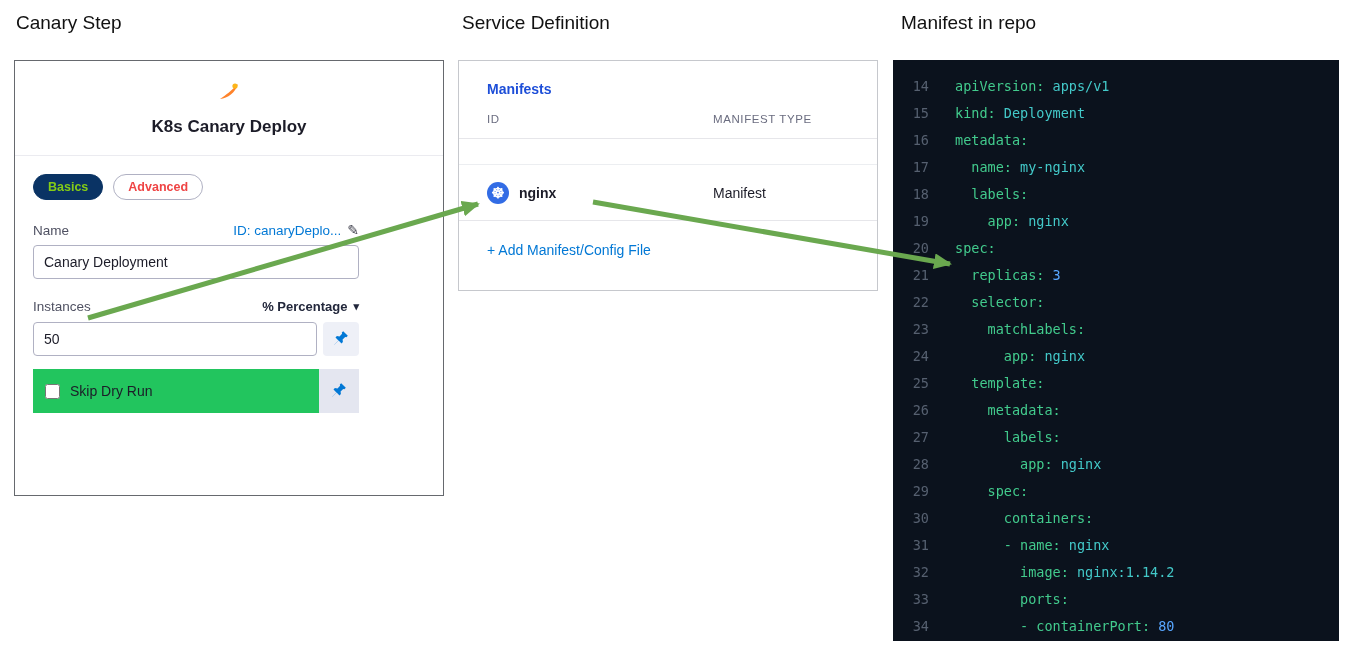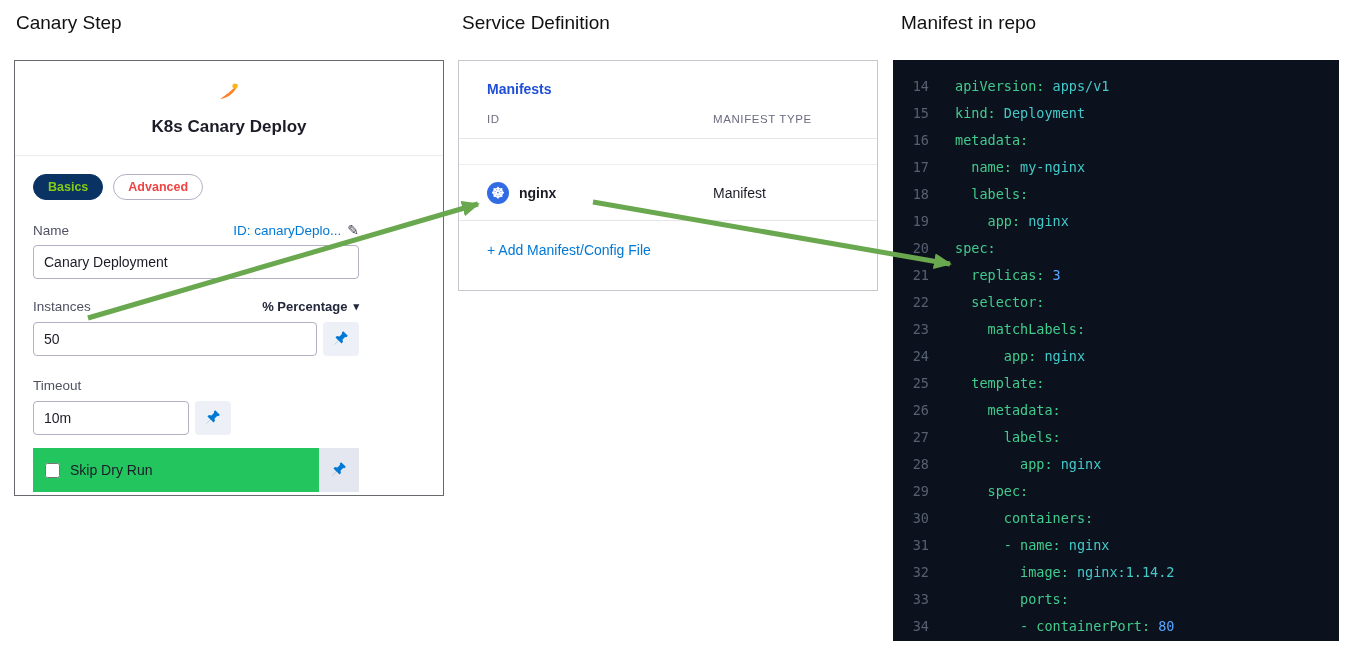--- a/index.html
+++ b/index.html
@@ -105,35 +105,20 @@
       <button class="pin-btn">
         <span>
           <svg width="16" height="16" viewBox="0 0 16 16">
             <path d="M10.2 1.2 L14.8 5.8 L13.4 7.2 L12.2 6.9 L9.6 9.5 L9.9 12.1 L8.5 13.5 L5.6 10.6 L1.6 14.6 L1 15 L1.4 14.4 L5.4 10.4 L2.5 7.5 L3.9 6.1 L6.5 6.4 L9.1 3.8 L8.8 2.6 Z" fill="#0278d5"></path>
           </svg>
         </span>
       </button>
     </div>
   </div>
 
-  <div class="field-block" style="margin-top:22px;">
-    <div class="label-row">
-      <span>Timeout</span>
-    </div>
-    <div class="input-row" style="margin-top:8px;">
-      <input class="text-input" style="width: 156px; flex: 0 0 auto;" value="10m">
-      <button class="pin-btn">
-        <span>
-          <svg width="16" height="16" viewBox="0 0 16 16">
-            <path d="M10.2 1.2 L14.8 5.8 L13.4 7.2 L12.2 6.9 L9.6 9.5 L9.9 12.1 L8.5 13.5 L5.6 10.6 L1.6 14.6 L1 15 L1.4 14.4 L5.4 10.4 L2.5 7.5 L3.9 6.1 L6.5 6.4 L9.1 3.8 L8.8 2.6 Z" fill="#0278d5"></path>
-          </svg>
-        </span>
-      </button>
-    </div>
-  </div>
 
   <div class="skip-row">
     <div class="skip-left">
       <input type="checkbox" class="skip-checkbox" style="">
       <span>Skip Dry Run</span>
     </div>
     <button class="skip-pin">
       <span>
         <svg width="16" height="16" viewBox="0 0 16 16">
           <path d="M10.2 1.2 L14.8 5.8 L13.4 7.2 L12.2 6.9 L9.6 9.5 L9.9 12.1 L8.5 13.5 L5.6 10.6 L1.6 14.6 L1 15 L1.4 14.4 L5.4 10.4 L2.5 7.5 L3.9 6.1 L6.5 6.4 L9.1 3.8 L8.8 2.6 Z" fill="#0278d5"></path>

